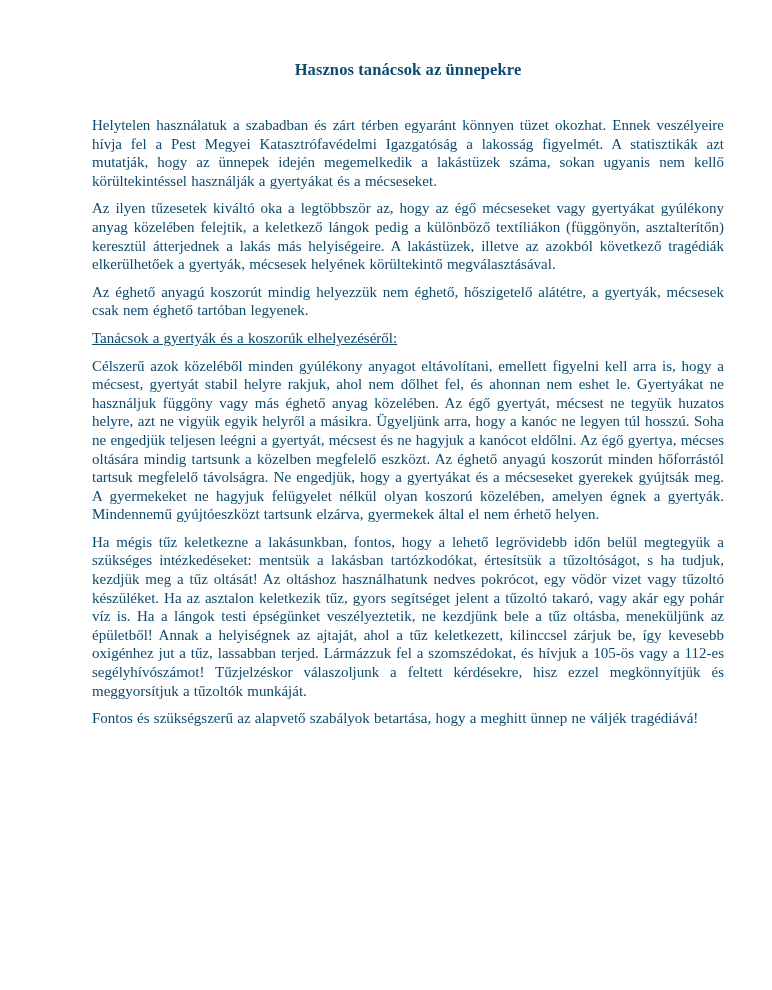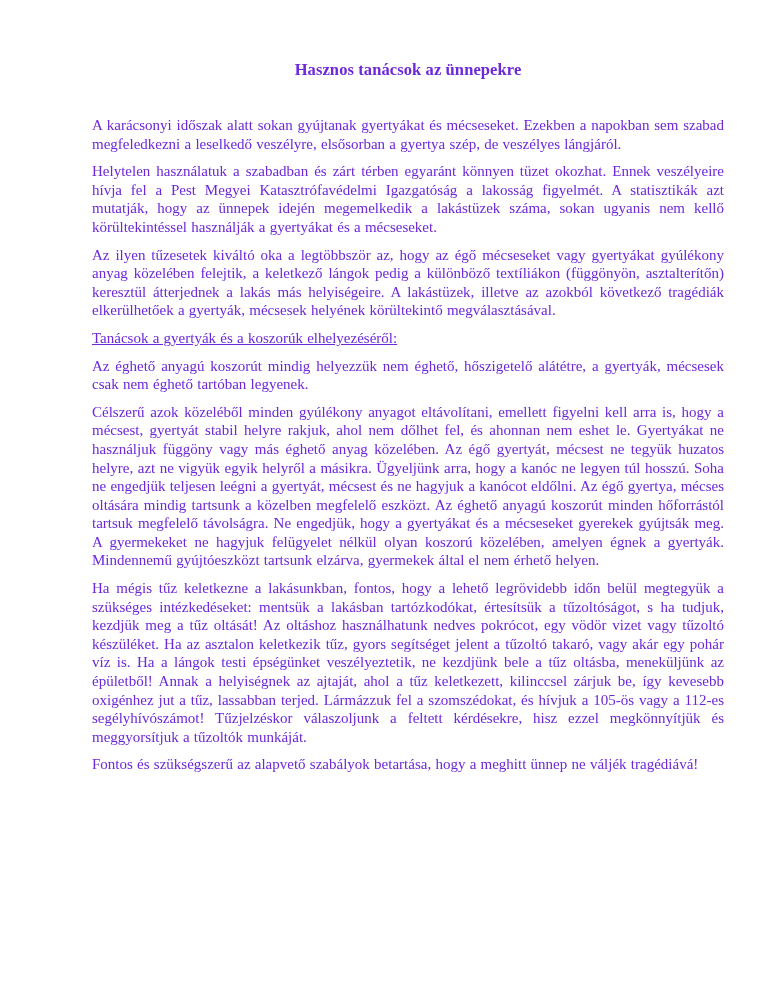--- a/index.html
+++ b/index.html
@@ -9,21 +9,21 @@
   }
   .page {
     position: relative;
     width: 772px;
     height: 990px;
     background: #ffffff;
     box-sizing: border-box;
     padding: 52px 48px 0 92px;
     overflow: hidden;
     font-family: "Liberation Serif", "DejaVu Serif", serif;
-    color: #6d28d9;
+    color: #0c4a6e;
   }
   .doc-title {
     font-size: 16.5px;
     font-weight: bold;
     text-align: center;
     margin: 8px 0 0 0;
     letter-spacing: 0.1px;
   }
   .doc-body {
     margin-top: 36px;
@@ -42,22 +42,21 @@
     margin-top: 3px;
     margin-bottom: 9px;
   }
 </style>
 </head>
 <body>
 
 <div class="page">
   <h1 class="doc-title">Hasznos tanácsok az ünnepekre</h1>
   <div class="doc-body">
-      <p class="para">A karácsonyi időszak alatt sokan gyújtanak gyertyákat és mécseseket. Ezekben a napokban sem szabad megfeledkezni a leselkedő veszélyre, elsősorban a gyertya szép, de veszélyes lángjáról.</p>
       <p class="para">Helytelen használatuk a szabadban és zárt térben egyaránt könnyen tüzet okozhat. Ennek veszélyeire hívja fel a Pest Megyei Katasztrófavédelmi Igazgatóság a lakosság figyelmét. A statisztikák azt mutatják, hogy az ünnepek idején megemelkedik a lakástüzek száma, sokan ugyanis nem kellő körültekintéssel használják a gyertyákat és a mécseseket.</p>
       <p class="para">Az ilyen tűzesetek kiváltó oka a legtöbbször az, hogy az égő mécseseket vagy gyertyákat gyúlékony anyag közelében felejtik, a keletkező lángok pedig a különböző textíliákon (függönyön, asztalterítőn) keresztül átterjednek a lakás más helyiségeire. A lakástüzek, illetve az azokból következő tragédiák elkerülhetőek a gyertyák, mécsesek helyének körültekintő megválasztásával.</p>
+      <p class="para">Az éghető anyagú koszorút mindig helyezzük nem éghető, hőszigetelő alátétre, a gyertyák, mécsesek csak nem éghető tartóban legyenek.</p>
       <p class="para heading-underline">Tanácsok a gyertyák és a koszorúk elhelyezéséről:</p>
-      <p class="para">Az éghető anyagú koszorút mindig helyezzük nem éghető, hőszigetelő alátétre, a gyertyák, mécsesek csak nem éghető tartóban legyenek.</p>
       <p class="para">Célszerű azok közeléből minden gyúlékony anyagot eltávolítani, emellett figyelni kell arra is, hogy a mécsest, gyertyát stabil helyre rakjuk, ahol nem dőlhet fel, és ahonnan nem eshet le. Gyertyákat ne használjuk függöny vagy más éghető anyag közelében. Az égő gyertyát, mécsest ne tegyük huzatos helyre, azt ne vigyük egyik helyről a másikra. Ügyeljünk arra, hogy a kanóc ne legyen túl hosszú. Soha ne engedjük teljesen leégni a gyertyát, mécsest és ne hagyjuk a kanócot eldőlni. Az égő gyertya, mécses oltására mindig tartsunk a közelben megfelelő eszközt. Az éghető anyagú koszorút minden hőforrástól tartsuk megfelelő távolságra. Ne engedjük, hogy a gyertyákat és a mécseseket gyerekek gyújtsák meg. A gyermekeket ne hagyjuk felügyelet nélkül olyan koszorú közelében, amelyen égnek a gyertyák. Mindennemű gyújtóeszközt tartsunk elzárva, gyermekek által el nem érhető helyen.</p>
       <p class="para">Ha mégis tűz keletkezne a lakásunkban, fontos, hogy a lehető legrövidebb időn belül megtegyük a szükséges intézkedéseket: mentsük a lakásban tartózkodókat, értesítsük a tűzoltóságot, s ha tudjuk, kezdjük meg a tűz oltását! Az oltáshoz használhatunk nedves pokrócot, egy vödör vizet vagy tűzoltó készüléket. Ha az asztalon keletkezik tűz, gyors segítséget jelent a tűzoltó takaró, vagy akár egy pohár víz is. Ha a lángok testi épségünket veszélyeztetik, ne kezdjünk bele a tűz oltásba, meneküljünk az épületből! Annak a helyiségnek az ajtaját, ahol a tűz keletkezett, kilinccsel zárjuk be, így kevesebb oxigénhez jut a tűz, lassabban terjed. Lármázzuk fel a szomszédokat, és hívjuk a 105-ös vagy a 112-es segélyhívószámot! Tűzjelzéskor válaszoljunk a feltett kérdésekre, hisz ezzel megkönnyítjük és meggyorsítjuk a tűzoltók munkáját.</p>
       <p class="para">Fontos és szükségszerű az alapvető szabályok betartása, hogy a meghitt ünnep ne váljék tragédiává!</p>
     </div>
 </div>
 
 </body></html>

